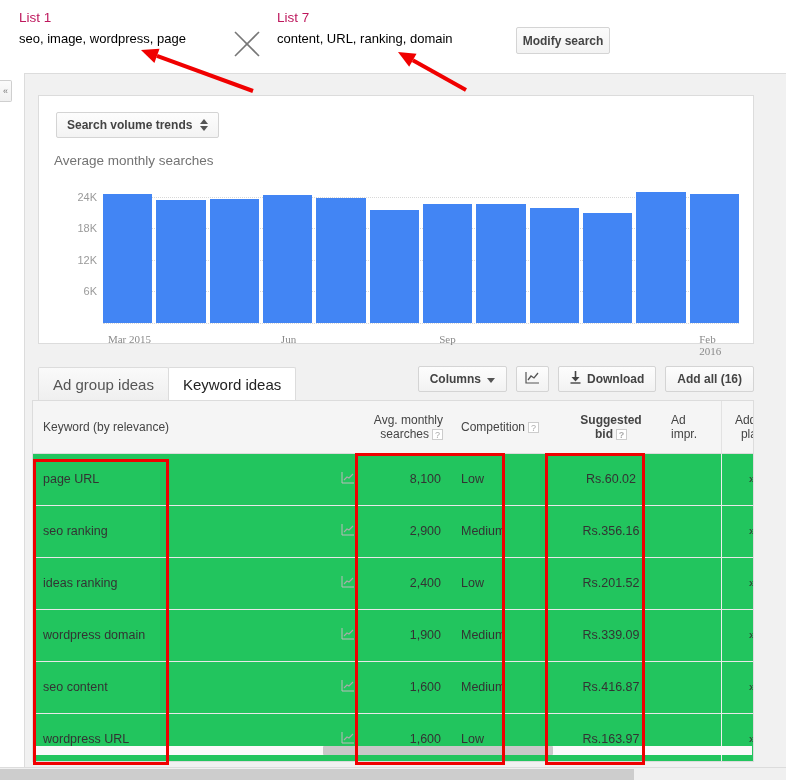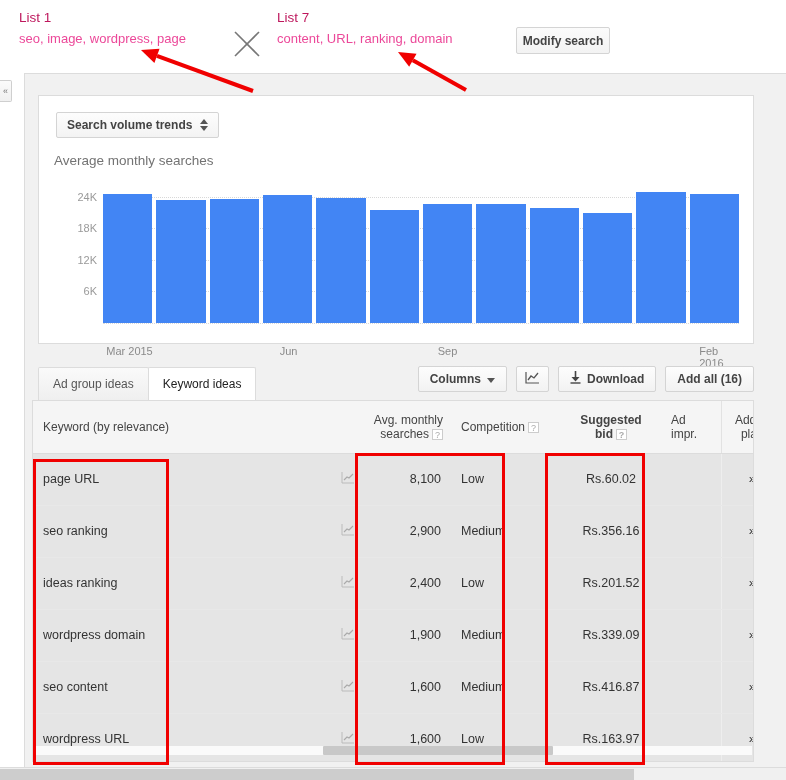--- a/index.html
+++ b/index.html
@@ -9,21 +9,21 @@
     background: #ffffff;
     font-family: "Liberation Sans", sans-serif;
     overflow: hidden;
   }
   #root { position: relative; width: 786px; height: 780px; background:#fff; }
 
   
   .header { position:absolute; left:0; top:0; width:786px; height:73px; background:#fff; }
   .list-block { position:absolute; }
   .list-title { font-size:13.5px; color:#be185d; line-height:16px; }
-  .list-terms { font-size:13px; color:#ec4899; line-height:18px; margin-top:4px; }
+  .list-terms { font-size:13px; color:#000000; line-height:18px; margin-top:4px; }
   #list1 { left:19px; top:10px; }
   #list2 { left:277px; top:10px; }
   .x-sep { position:absolute; left:231px; top:28px; width:32px; height:32px; }
   .x-sep svg { display:block; }
   .modify-btn {
     position:absolute; left:516px; top:27px; width:94px; height:27px;
     border:1px solid #d4d4d4; border-radius:2px;
     background: linear-gradient(#fbfbfb,#f3f3f3);
     font-size:12px; color:#444; font-weight:bold;
     display:flex; align-items:center; justify-content:center;
@@ -67,47 +67,47 @@
   }
   .plot {
     position:absolute; left:20px; top:82px; width:680px; height:145px;
   }
   .y-labels { position:absolute; left:0; top:0; width:42px; height:145px; }
   .y-lab { position:absolute; right:4px; font-size:11px; color:#9a9a9a; transform:translateY(-50%); }
   .grid-area { position:absolute; left:44px; top:0; right:0; height:145px; }
   .gridline { position:absolute; left:0; right:0; height:0; border-top:1px dotted #d8d8d8; }
   .bars { position:absolute; left:0; right:0; bottom:0; top:0; display:flex; align-items:flex-end; gap:4px; }
   .bar { flex:1 1 0; background:#4285f4; }
-  .x-axis { position:absolute; left:44px; top:164px; right:0; height:18px; }
+  .x-axis { position:absolute; left:44px; top:152px; right:0; height:18px;font-family:Liberation Serif, serif; }
   .x-lab { position:absolute; font-size:11px; color:#8a8a8a; transform:translateX(-50%); top:3px; }
 
   
   .tabs { position:absolute; left:38px; top:372px; height:28px; display:flex; align-items:flex-end; }
   .tab {
-    height:27px; padding:16px 14px; font-size:12px; color:#555;
+    height:27px; padding:16px 14px; font-size:15px; color:#555;
     display:flex; align-items:center; cursor:pointer;
     border:1px solid #dcdcdc; border-bottom:none;
     background:linear-gradient(#fafafa,#efefef);
     border-radius:2px 2px 0 0; margin-right:-1px;
   }
   .tab.active { background:#fff; color:#222; height:29px; position:relative; z-index:3; }
 
   .toolbar { position:absolute; right:32px; top:366px; display:flex; gap:9px; }
   .tb-btn {
     height:26px; padding:0 11px; border:1px solid #d4d4d4; border-radius:2px;
     background:linear-gradient(#fdfdfd,#f2f2f2);
     font-size:12px; color:#444; font-weight:bold;
     display:flex; align-items:center; gap:6px; cursor:pointer;
   }
   .tb-btn.icon-only { padding:0 8px; }
 
   
   .table-wrap {
     position:absolute; left:32px; top:400px; width:722px; height:362px;
-    background:#e5e5e5; border:1px solid #dcdcdc; overflow:hidden;
+    background:#22c55e; border:1px solid #dcdcdc; overflow:hidden;
   }
   table.kw { border-collapse:collapse; width:722px; table-layout:fixed; }
   table.kw th {
     background:#f5f5f5; border-bottom:1px solid #dcdcdc;
     font-size:12px; font-weight:normal; color:#444;
     padding:8px 10px; vertical-align:middle; height:52px;
   }
   table.kw th.c-kw { text-align:left; width:298px; }
   table.kw th.c-spark { width:28px; padding:0; }
   table.kw th.c-avg { text-align:right; width:92px; padding-right:8px; }

